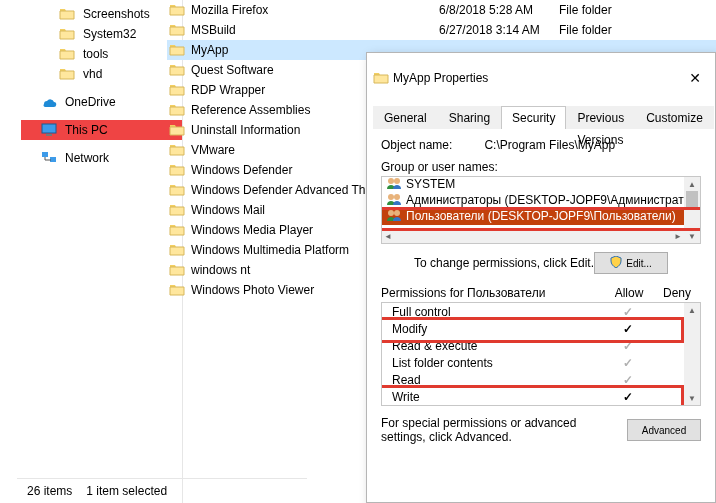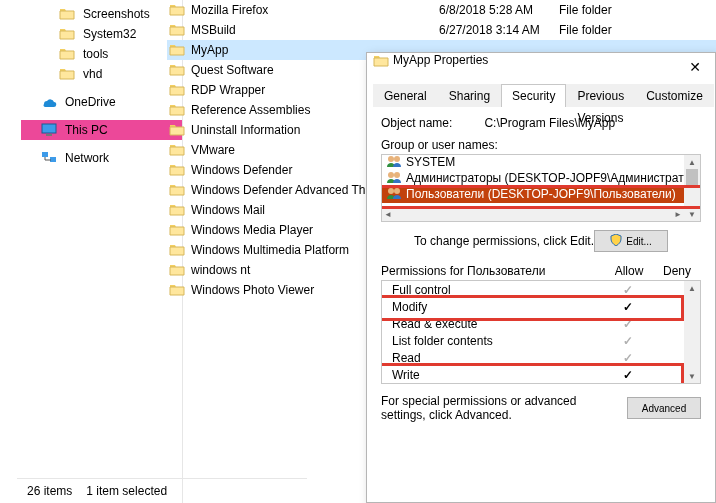--- a/index.html
+++ b/index.html
@@ -4,41 +4,41 @@
 <style>
 html,body{margin:0;padding:0;font-family:"Segoe UI",Tahoma,sans-serif;font-size:12px;color:#000;background:#fff}
 .frame{position:relative;width:716px;height:503px;overflow:hidden;background:#fff}
 
 
 .sidebar{position:absolute;left:17px;top:0;width:165px;height:100%;border-right:1px solid #e6e6e6}
 .tree{padding:4px 0 0 4px}
 .ti{display:flex;align-items:center;height:20px;white-space:nowrap}
 .ti .sp{display:inline-block}
 .ti .lbl{padding:0 4px}
-.ti.sel{background:#ec4899}
+.ti.sel{background:#ef4444}
 .fi{width:16px;height:16px;display:inline-flex;align-items:center;justify-content:center;margin-right:4px}
 .fi svg{width:16px;height:16px}
 .statusbar{position:absolute;bottom:0;left:0;right:0;height:24px;border-top:1px solid #e6e6e6;display:flex;align-items:center;padding-left:10px;gap:14px;color:#000;font-size:12px;width:280px;white-space:nowrap}
 
 
 .filelist{position:absolute;left:167px;top:0;right:0;height:100%}
 .row{height:20px;display:flex;align-items:center;white-space:nowrap}
 .row .c1{width:24px;display:flex;justify-content:center}
 .row .c2{width:248px}
 .row .c3{width:120px}
 .row .c4{width:120px}
 .row.sel{background:#cce8ff}
 
 
 .folder-ico svg .fbody{fill:#ffe79e;stroke:#d7b75b}
 .folder-ico svg .ftab{fill:#f2cf63}
 
 
 .dlg{position:absolute;left:366px;top:52px;width:348px;height:449px;background:#fff;border:1px solid #b5b5b5;box-shadow:4px 4px 10px rgba(0,0,0,.25)}
-.dlg-title{height:28px;display:flex;padding:0 6px}
+.dlg-title{height:28px;display:flex;align-items:center;padding:11px 6px}
 .dlg-title .tt{flex:1;font-size:12px}
 .dlg-title .close{width:40px;height:28px;margin-right:-6px;display:flex;align-items:center;justify-content:center;font-size:14px}
 .tabs{margin:2px 6px 0 6px;border-bottom:1px solid #c7c7c7;display:flex;height:22px}
 .tab{padding:0 10px;height:22px;line-height:22px;border:1px solid transparent;border-bottom:none;position:relative;top:1px;background:#f0f0f0;font-size:12px}
 .tab.active{background:#fff;border-color:#c7c7c7}
 .pane{padding:10px 14px}
 .section-label{margin:8px 0 2px 0}
 .listbox{border:1px solid #c7c7c7;height:66px;overflow:hidden;position:relative}
 .listbox .sb{position:absolute;right:0;top:0;bottom:0;width:16px;background:#f0f0f0}
 .listbox .sb .thumb{position:absolute;left:2px;right:2px;top:14px;height:18px;background:#c1c1c1}

